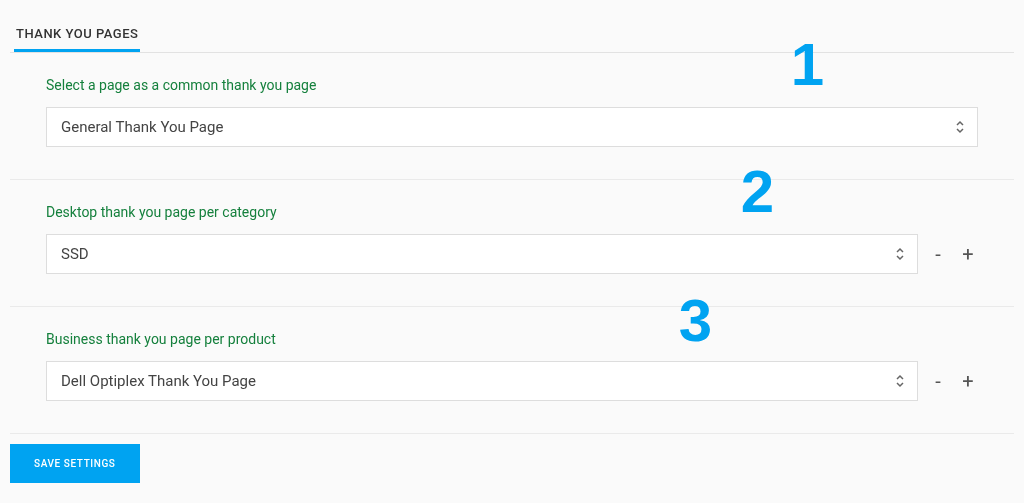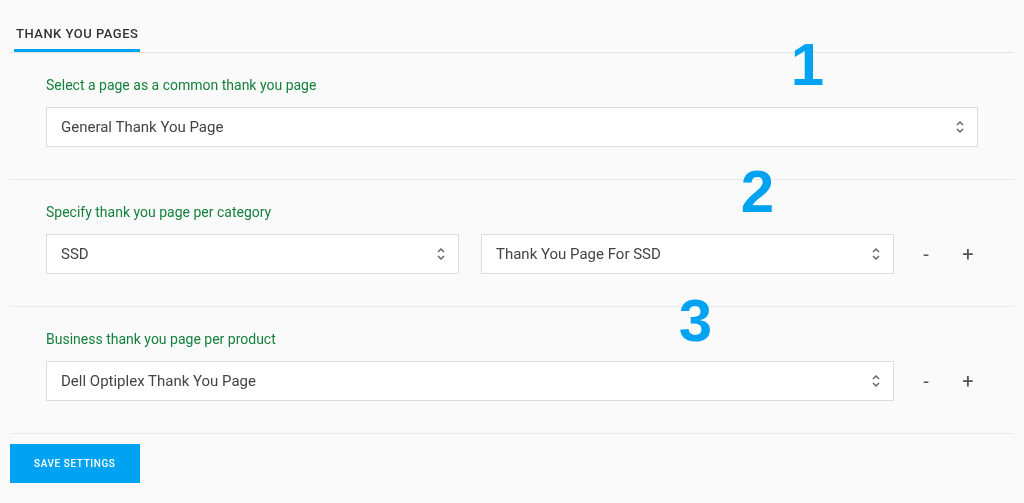--- a/index.html
+++ b/index.html
@@ -27,21 +27,21 @@
     .caret {
       position: absolute;
       right: 12px;
       top: 50%;
       transform: translateY(-50%);
       width: 10px;
       height: 16px;
       pointer-events: none;
     }
     .caret svg { width: 100%; height: 100%; display: block; }
-    .row { display: flex; align-items: center; gap: 22px; }
+    .row { display: flex; align-items: center; gap: 10px; }
     .row .select { flex: 1; }
     .btn-pm {
       width: 20px;
       text-align: center;
       font-size: 20px;
       color: #555;
       cursor: pointer;
       user-select: none;
       font-weight: 400;
     }
@@ -86,35 +86,25 @@
           <svg viewBox="0 0 10 16">
               <path d="M2 6 L5 3 L8 6 M2 10 L5 13 L8 10" fill="none" stroke="#666" stroke-width="1.5"></path>
             </svg>
         </span>
       </div>
     </div>
   </div>
 
   <div class="section">
     <div class="marker m2">2</div>
-    <div class="label">Specify thank you page per category</div>
+    <div class="label">Desktop thank you page per category</div>
     <div class="row">
       <div class="select">
         <div class="select-inner">
           <span>SSD</span>
-          <span class="caret">
-            <svg viewBox="0 0 10 16">
-                <path d="M2 6 L5 3 L8 6 M2 10 L5 13 L8 10" fill="none" stroke="#666" stroke-width="1.5"></path>
-              </svg>
-          </span>
-        </div>
-      </div>
-      <div class="select">
-        <div class="select-inner">
-          <span>Thank You Page For SSD</span>
           <span class="caret">
             <svg viewBox="0 0 10 16">
                 <path d="M2 6 L5 3 L8 6 M2 10 L5 13 L8 10" fill="none" stroke="#666" stroke-width="1.5"></path>
               </svg>
           </span>
         </div>
       </div>
       <div class="btn-pm">-</div>
       <div class="btn-pm">+</div>
     </div>

